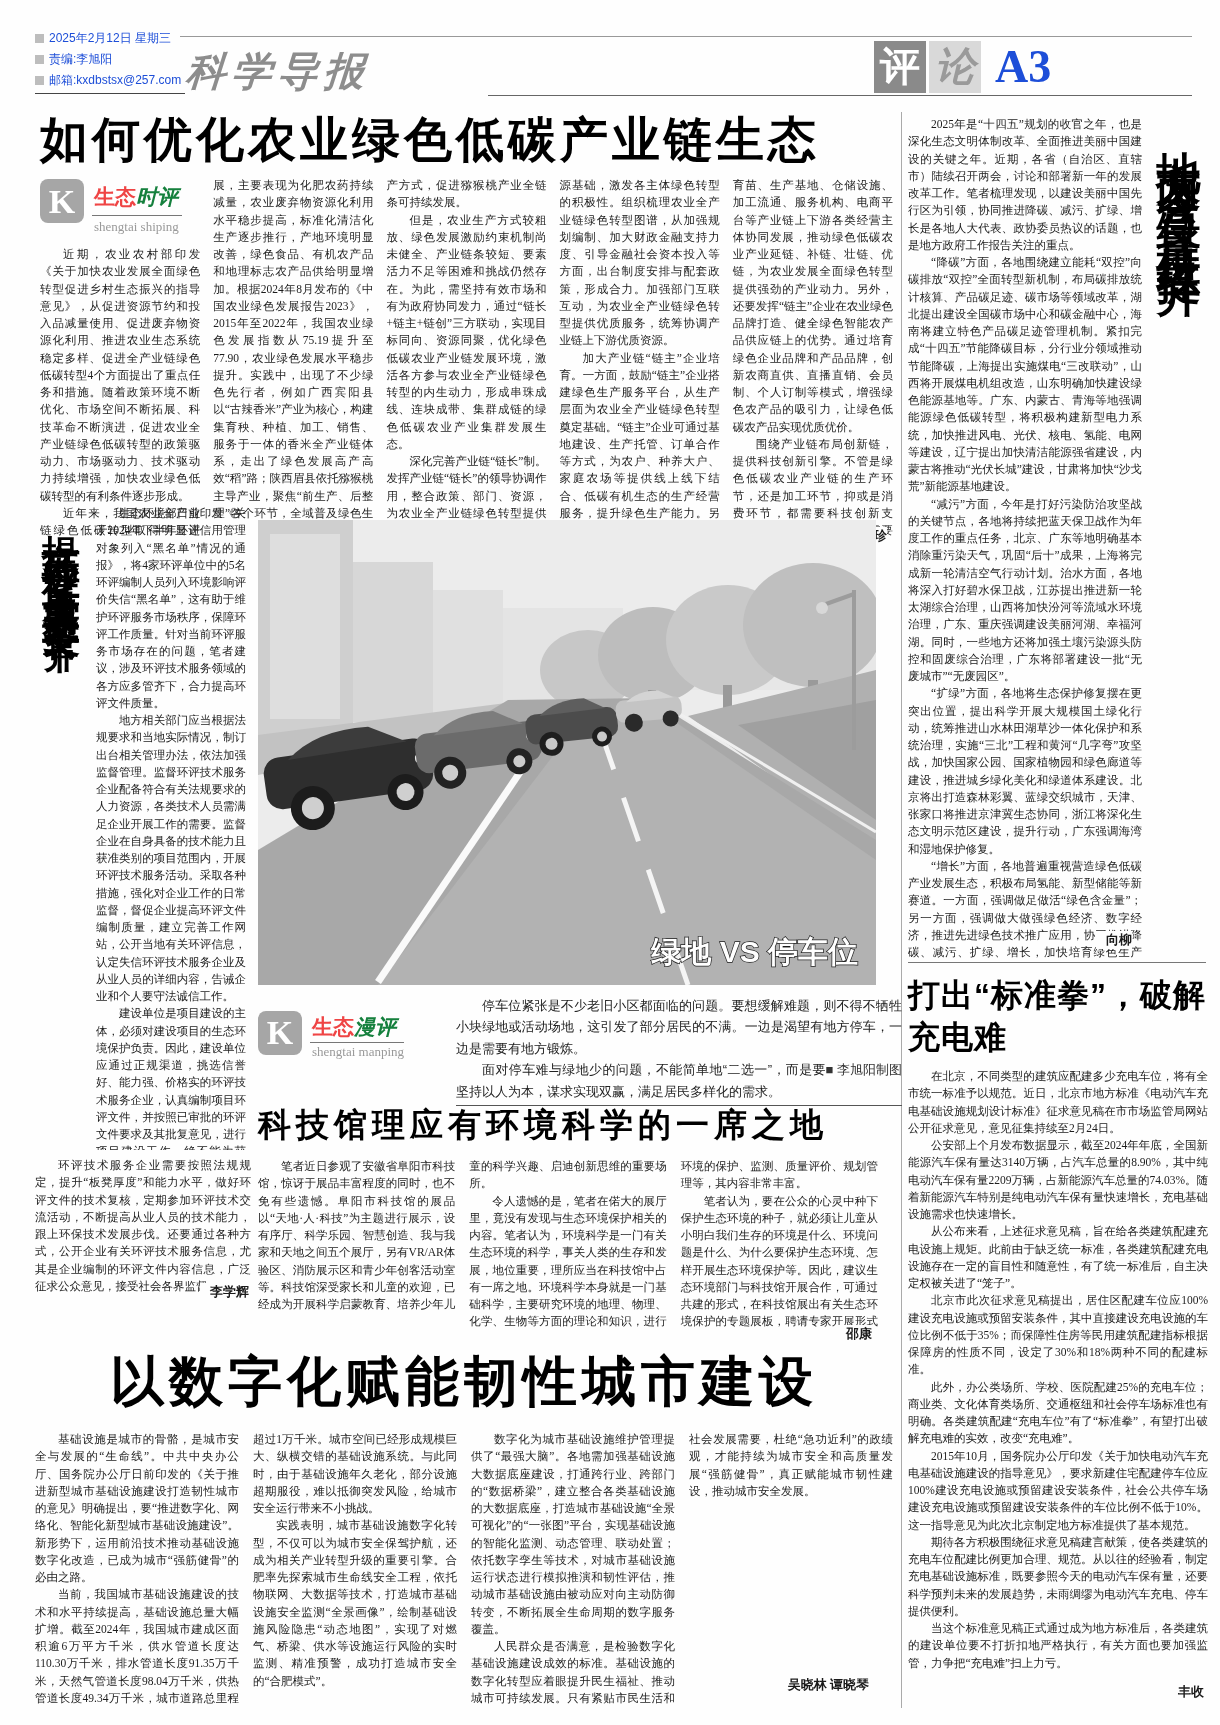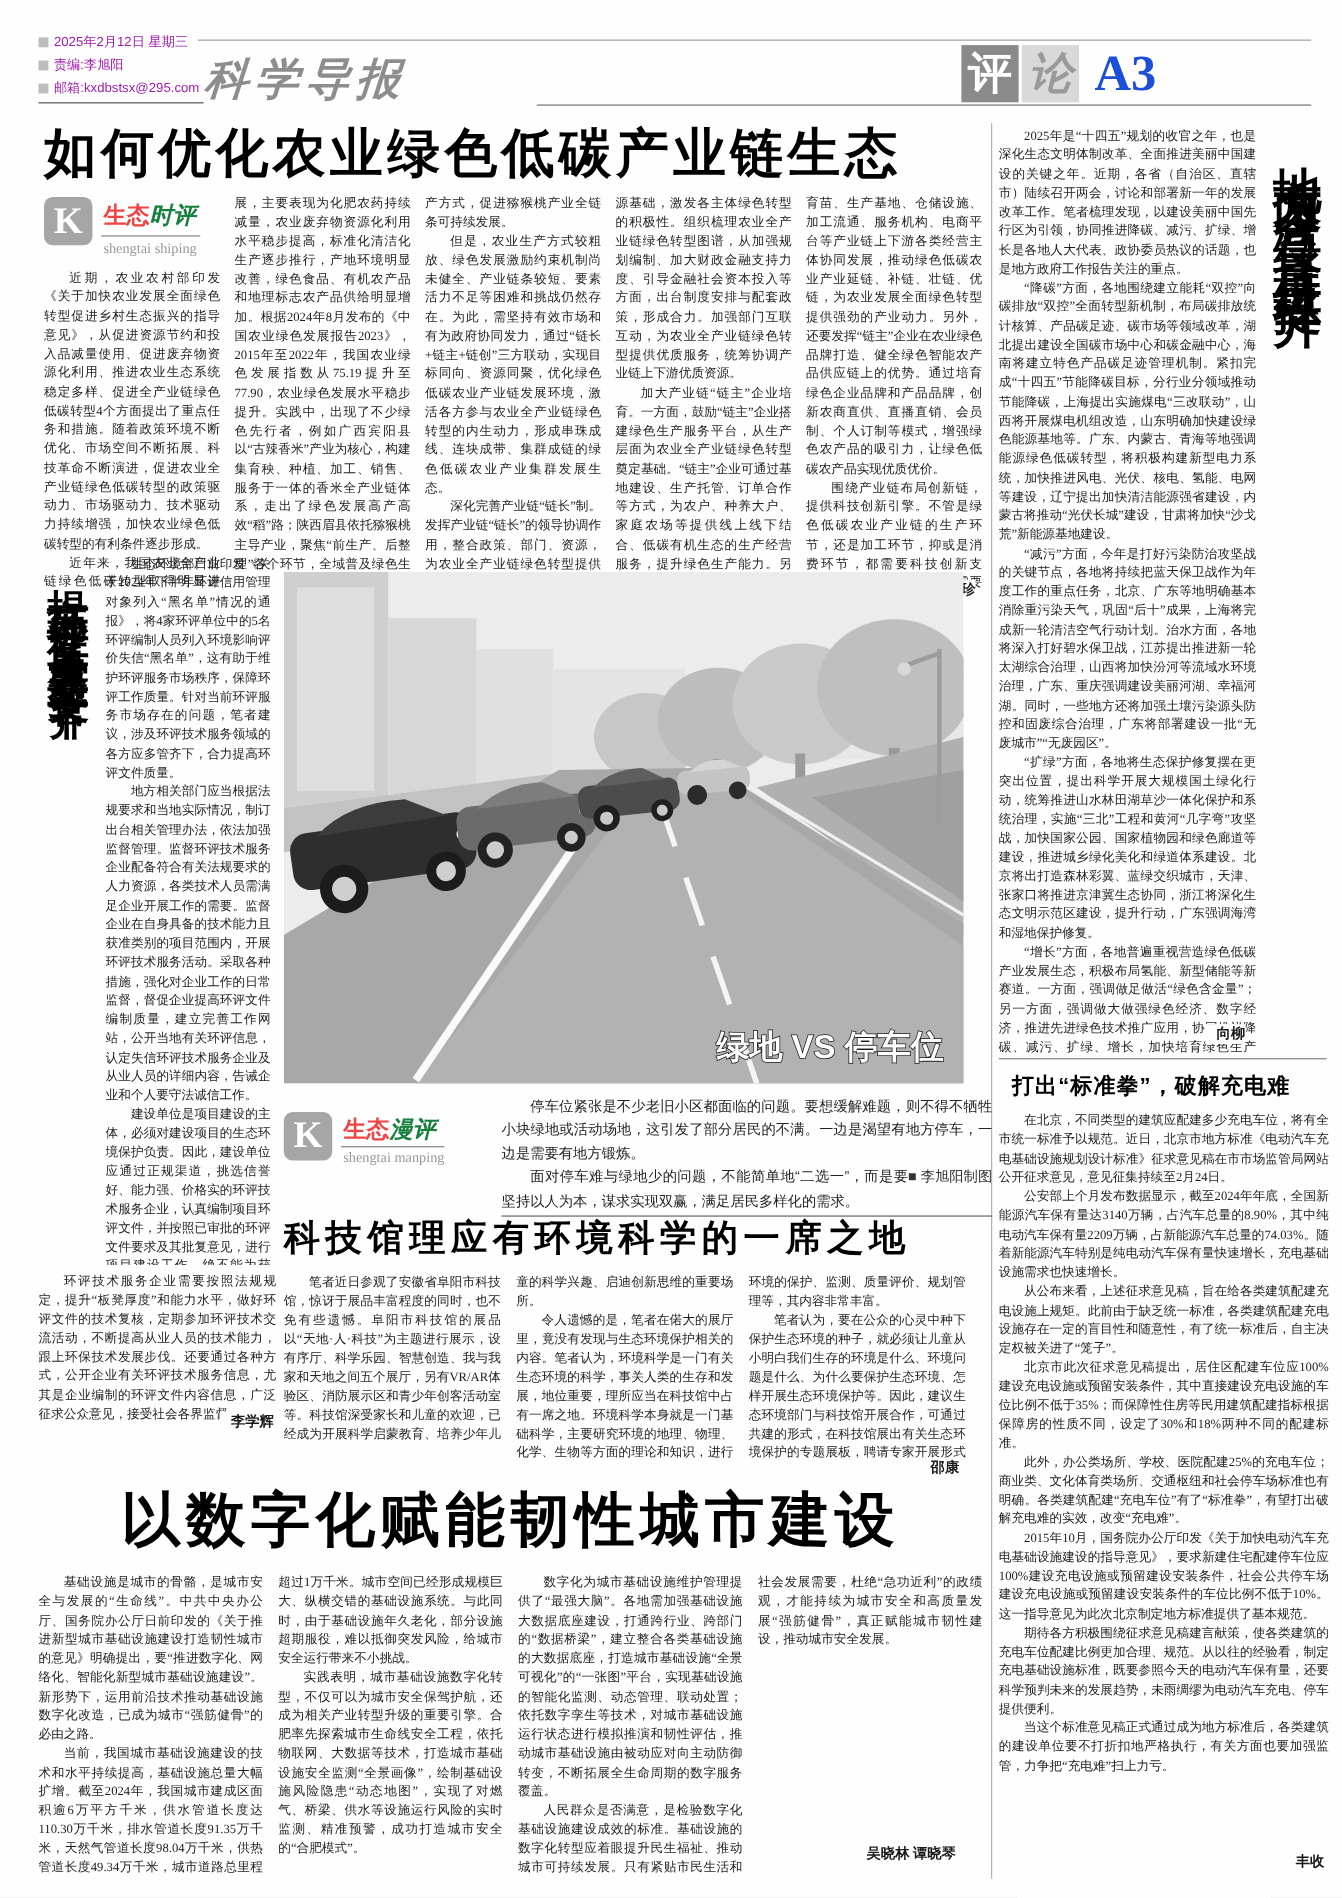--- a/index.html
+++ b/index.html
@@ -1,21 +1,21 @@
 <!DOCTYPE html>
 <html><head>
 <meta charset="utf-8">
 <style>
   html,body{margin:0;padding:0;background:#e8e8e8;}
   .page{position:relative;width:1220px;height:1725px;background:#fefefe;margin:0 auto;
         font-family:"Liberation Serif","DejaVu Serif",serif;color:#1a1a1a;overflow:hidden;}
   .hl{font-family:"Liberation Sans","DejaVu Sans",sans-serif;font-weight:900;color:#000;}
   
   .header-info{position:absolute;left:35px;top:28px;width:150px;font-size:12px;line-height:1.75;
-               font-family:"Liberation Sans","DejaVu Sans",sans-serif;color:#a21caf;}
+               font-family:"Liberation Sans","DejaVu Sans",sans-serif;color:#1d4ed8;}
   .header-info .row{display:flex;align-items:center;white-space:nowrap;}
   .sq{display:inline-block;width:9px;height:9px;background:#bdbdbd;margin-right:5px;flex:0 0 auto;}
   .header-underline{border-bottom:1.5px solid #444;padding-bottom:2px;}
   .masthead{position:absolute;left:186px;top:44px;font-size:40px;font-weight:bold;font-style:italic;
             color:#8d8d8d;letter-spacing:6px;font-family:"Liberation Serif",serif;transform:skewX(-4deg);}
   .topline{position:absolute;left:180px;top:36px;width:1012px;height:1px;background:#999;}
   .header-rule{position:absolute;left:488px;top:95px;width:704px;height:1px;background:#666;}
   .pinglun{position:absolute;left:874px;top:40px;display:flex;align-items:center;}
   .pbox{width:52px;height:52px;display:flex;align-items:center;justify-content:center;font-size:40px;}
   .pbox1{background:#8a8a8a;color:#fff;font-family:"Liberation Sans",sans-serif;font-weight:bold;}
@@ -42,21 +42,21 @@
   
   .vline{position:absolute;left:901px;top:112px;width:1px;height:1596px;background:#aaa;}
   .ts{position:absolute;left:908px;top:116px;width:302px;height:846px;display:flex;}
   .ts-body{width:234px;height:842px;overflow:hidden;}
   .vtitle{writing-mode:vertical-rl;text-orientation:upright;font-family:"Liberation Sans",sans-serif;
           font-weight:900;color:#000;}
   .ts-title{font-size:44px;letter-spacing:10px;height:820px;margin-left:8px;}
   .hdiv{position:absolute;left:908px;top:962px;width:298px;height:1px;background:#777;}
   
   .chg{position:absolute;left:908px;top:975px;width:300px;height:732px;}
-  .chg h2{margin:0 0 10px 12px;font-size:20px;letter-spacing:1px;line-height:1.3;}
+  .chg h2{margin:0 0 10px 0;font-size:32px;letter-spacing:1px;line-height:1.3;}
   .chg .chg-body{height:662px;overflow:hidden;}
   
   .er{position:absolute;left:35px;top:505px;width:216px;height:802px;}
   .er-top{display:flex;height:648px;overflow:hidden;}
   .er-title{font-size:38px;letter-spacing:8px;height:645px;margin-right:10px;}
   .er-topbody{width:150px;height:645px;overflow:hidden;}
   .er-bottom{height:148px;overflow:hidden;margin-top:4px;}
   
   .illu{position:absolute;left:258px;top:520px;width:618px;height:465px;}
   
@@ -85,21 +85,21 @@
     <div class="row">
       <span class="sq"></span>
       <span>2025年2月12日  星期三</span>
     </div>
     <div class="row">
       <span class="sq"></span>
       <span>责编:李旭阳</span>
     </div>
     <div class="row header-underline">
       <span class="sq"></span>
-      <span>邮箱:kxdbstsx@295.com</span>
+      <span>邮箱:kxdbstsx@257.com</span>
     </div>
   </div>
 
   <div class="topline"></div>
   <div class="masthead">科学导报</div>
   <div class="header-rule"></div>
 
   <div class="pinglun">
     <div class="pbox pbox1">评</div>
     <div class="pbox pbox2">论</div>

